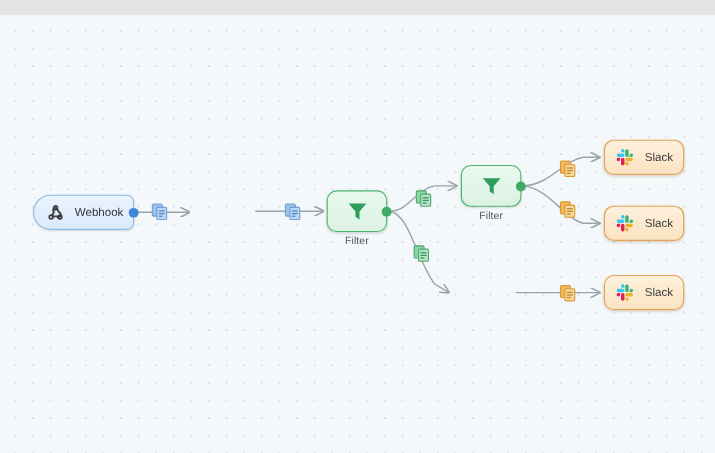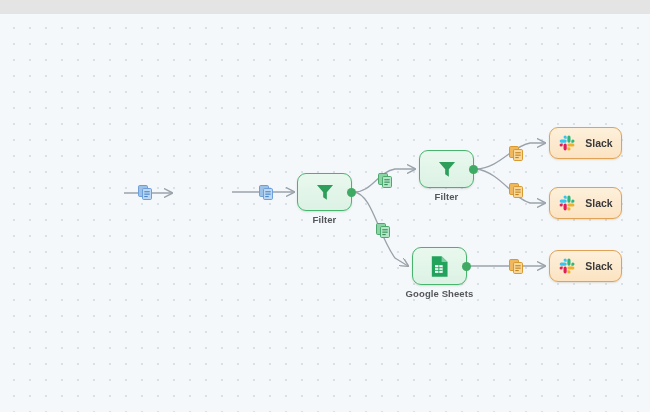--- a/index.html
+++ b/index.html
@@ -35,21 +35,20 @@
     left: 0; top: 0;
     width: 650px; height: 412px;
     pointer-events: none;
   }
   .node {
     position: absolute;
     box-sizing: border-box;
     display: flex;
     align-items: center;
     border-radius: 9px;
-    font-weight: bold;
   }
   .node-label {
     position: absolute;
     left: 50%;
     transform: translateX(-50%);
     top: 100%;
     margin-top: 4px;
     font-size: 9.5px;
     color: #55565a;
     white-space: nowrap;
@@ -203,20 +202,33 @@
   <div class="chip" style="left:509px; top:258px;">
     <svg width="15" height="16" viewBox="0 0 15 16">
       <rect x="0.5" y="1.5" width="9" height="11" rx="1.2" fill="#f0b75c" stroke="#d8992f" stroke-width="1"></rect>
       <rect x="4.5" y="4.5" width="9" height="11" rx="1.2" fill="#f8d79b" stroke="#d8992f" stroke-width="1"></rect>
       <rect x="6.3" y="7.2" width="5.4" height="1.1" fill="#c0831e"></rect>
       <rect x="6.3" y="9.6" width="5.4" height="1.1" fill="#c0831e"></rect>
       <rect x="6.3" y="12" width="3.4" height="1.1" fill="#c0831e"></rect>
     </svg>
   </div>
 
+  <div class="node n-webhook" style="left:30px; top:177px; width:92px; height:32px;">
+    <span>
+      <svg width="17" height="17" viewBox="0 0 24 24">
+        <path d="M12 5.5a3.2 3.2 0 0 0-2.1 5.6l-2.6 4.6" fill="none" stroke="#3a3a3c" stroke-width="2.3" stroke-linecap="round"></path>
+        <path d="M13.7 6.4l2.7 4.7a3.2 3.2 0 1 1-3.1 5.4H8.1" fill="none" stroke="#3a3a3c" stroke-width="2.3" stroke-linecap="round"></path>
+        <circle cx="12" cy="5.6" r="2.5" fill="none" stroke="#3a3a3c" stroke-width="2.1"></circle>
+        <circle cx="6.4" cy="17.2" r="2.5" fill="none" stroke="#3a3a3c" stroke-width="2.1"></circle>
+        <circle cx="17.6" cy="17.2" r="2.5" fill="none" stroke="#3a3a3c" stroke-width="2.1"></circle>
+      </svg>
+    </span>
+    <span class="inline-label">Webhook</span>
+    <span class="port blue"></span>
+  </div>
 
 
   <div class="node n-green" style="left:297px; top:173px; width:55px; height:38px;">
     <span>
       <svg width="22" height="22" viewBox="0 0 24 24">
         <path d="M3.2 4.4 H20.8 L14 12.4 V20.4 L10 17.6 V12.4 Z" fill="#2e9e5b"></path>
       </svg>
     </span>
     <span class="node-label">Filter</span>
     <span class="port green"></span>
@@ -225,36 +237,20 @@
   <div class="node n-green" style="left:419px; top:150px; width:55px; height:38px;">
     <span>
       <svg width="22" height="22" viewBox="0 0 24 24">
         <path d="M3.2 4.4 H20.8 L14 12.4 V20.4 L10 17.6 V12.4 Z" fill="#2e9e5b"></path>
       </svg>
     </span>
     <span class="node-label">Filter</span>
     <span class="port green"></span>
   </div>
 
-  <div class="node n-green" style="left:412px; top:247px; width:55px; height:38px;">
-    <span>
-      <svg width="21" height="23" viewBox="0 0 20 24">
-        <path d="M2 1.2 h10.2 L18.4 7.2 V22.8 H2 Z" fill="#22a35c"></path>
-        <path d="M12.2 1.2 L18.4 7.2 H12.2 Z" fill="#7fd0a2"></path>
-        <rect x="5.3" y="10.6" width="8" height="8" fill="#ffffff"></rect>
-        <g stroke="#22a35c" stroke-width="1">
-          <line x1="5.3" y1="13.3" x2="13.3" y2="13.3"></line>
-          <line x1="5.3" y1="16" x2="13.3" y2="16"></line>
-          <line x1="9.3" y1="10.6" x2="9.3" y2="18.6"></line>
-        </g>
-      </svg>
-    </span>
-    <span class="node-label">Google Sheets</span>
-    <span class="port green"></span>
-  </div>
 
   <div class="node n-orange" style="left:549px; top:127px; width:73px; height:32px;">
     <span>
       <svg width="18" height="18" viewBox="0 0 24 24">
         <path d="M6.3 14.6a2.1 2.1 0 1 1-2.1-2.1h2.1z M7.4 14.6a2.1 2.1 0 0 1 4.2 0v5.2a2.1 2.1 0 0 1-4.2 0z" fill="#e01e5a"></path>
         <path d="M9.5 6.2a2.1 2.1 0 1 1 2.1-2.1v2.1z M9.5 7.3a2.1 2.1 0 0 1 0 4.2H4.3a2.1 2.1 0 0 1 0-4.2z" fill="#36c5f0"></path>
         <path d="M17.8 9.4a2.1 2.1 0 1 1 2.1 2.1h-2.1z M16.7 9.4a2.1 2.1 0 0 1-4.2 0V4.2a2.1 2.1 0 0 1 4.2 0z" fill="#2eb67d"></path>
         <path d="M14.6 17.8a2.1 2.1 0 1 1-2.1 2.1v-2.1z M14.6 16.7a2.1 2.1 0 0 1 0-4.2h5.2a2.1 2.1 0 0 1 0 4.2z" fill="#ecb22e"></path>
       </svg>
     </span>

